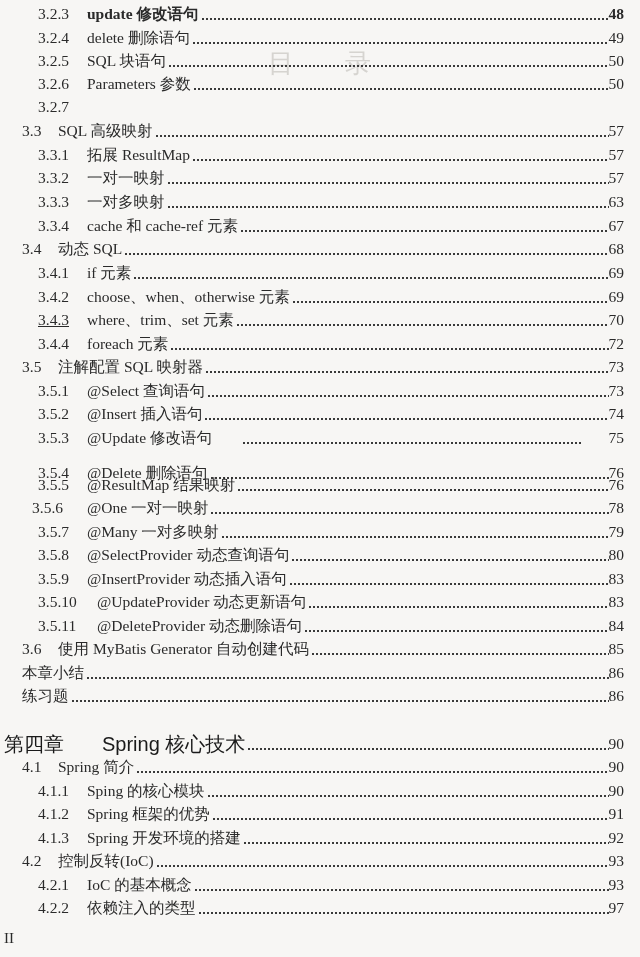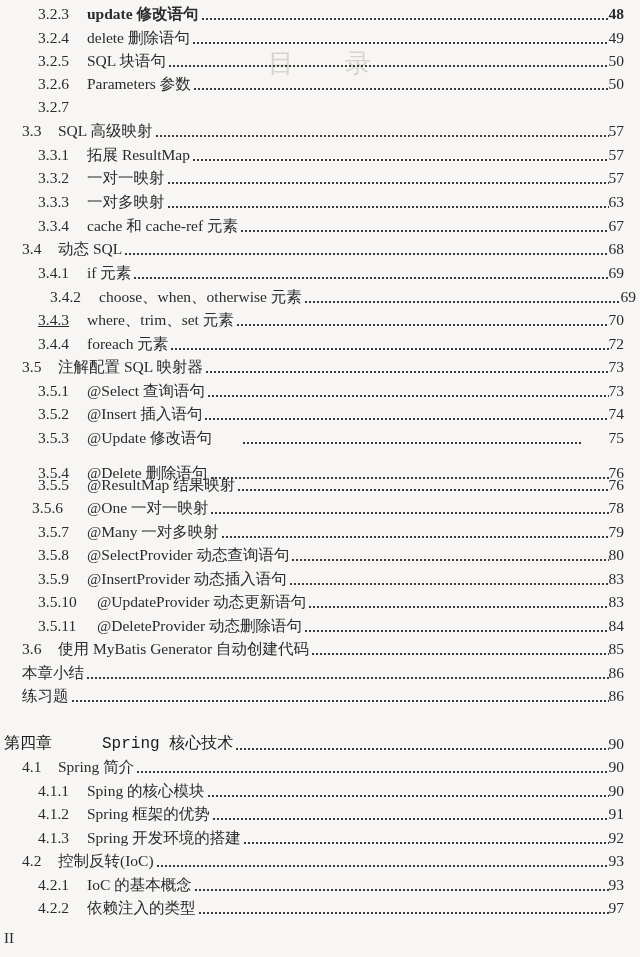--- a/index.html
+++ b/index.html
@@ -23,21 +23,21 @@
   .title-wrap {
     position: absolute; bottom: 0; right: 0; display: flex; align-items: flex-end;
   }
   .title { white-space: nowrap; padding-right: 2px; }
   .leader {
     flex: 1; height: 4px; margin-bottom: 4px;
     background-image: radial-gradient(circle, #3a3a3a 0.75px, transparent 1px);
     background-size: 4px 4px; background-repeat: repeat-x; background-position: 0 0;
   }
   .page-no { white-space: nowrap; text-align: right; }
-  .chapter .num, .chapter .title { font-family: Liberation Mono, monospace; font-size: 16px; color: #1a1a1a; }
+  .chapter .num, .chapter .title { font-family: Liberation Sans, sans-serif; font-size: 20px; color: #1a1a1a; }
   .footer { position: absolute; left: 4px; top: 930px; font-size: 15px; }
 </style>
 </head>
 <body>
 
 <div class="page">
   <span class="bleed" style="left:268px; top:46px;">目</span>
   <span class="bleed" style="left:345px; top:46px;">录</span>
 
   <div id="toc">
@@ -125,21 +125,21 @@
         </div>
       </div>
       <div class="toc-row" style="top: 262px;">
         <span class="num" style="left: 38px; margin-top: 24px;">3.4.1</span>
         <div class="title-wrap" style="left: 87px;">
           <span class="title">if 元素</span>
           <span class="leader"></span>
           <span class="page-no">69</span>
         </div>
       </div>
-      <div class="toc-row" style="top: 286px; margin-left: 12px;">
+      <div class="toc-row" style="top: 286px;">
         <span class="num" style="left: 38px;">3.4.2</span>
         <div class="title-wrap" style="left: 87px;">
           <span class="title">choose、when、otherwise 元素</span>
           <span class="leader"></span>
           <span class="page-no">69</span>
         </div>
       </div>
       <div class="toc-row" style="top: 309px;">
         <span class="num" style="left: 38px; text-decoration: underline;">3.4.3</span>
         <div class="title-wrap" style="left: 87px;">

